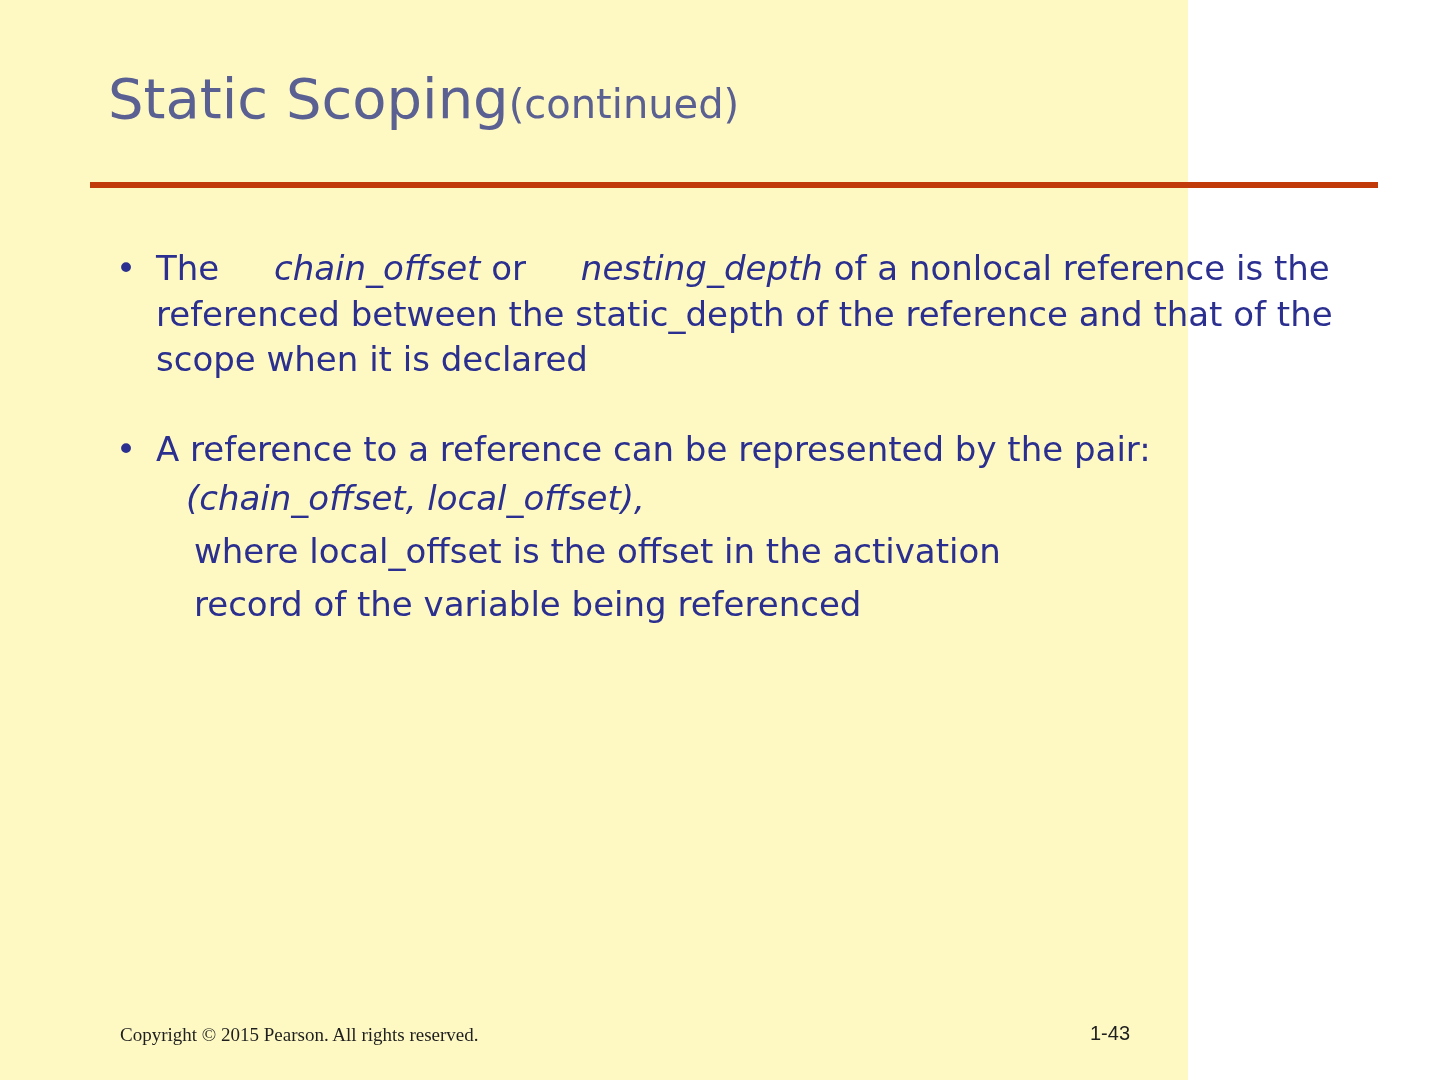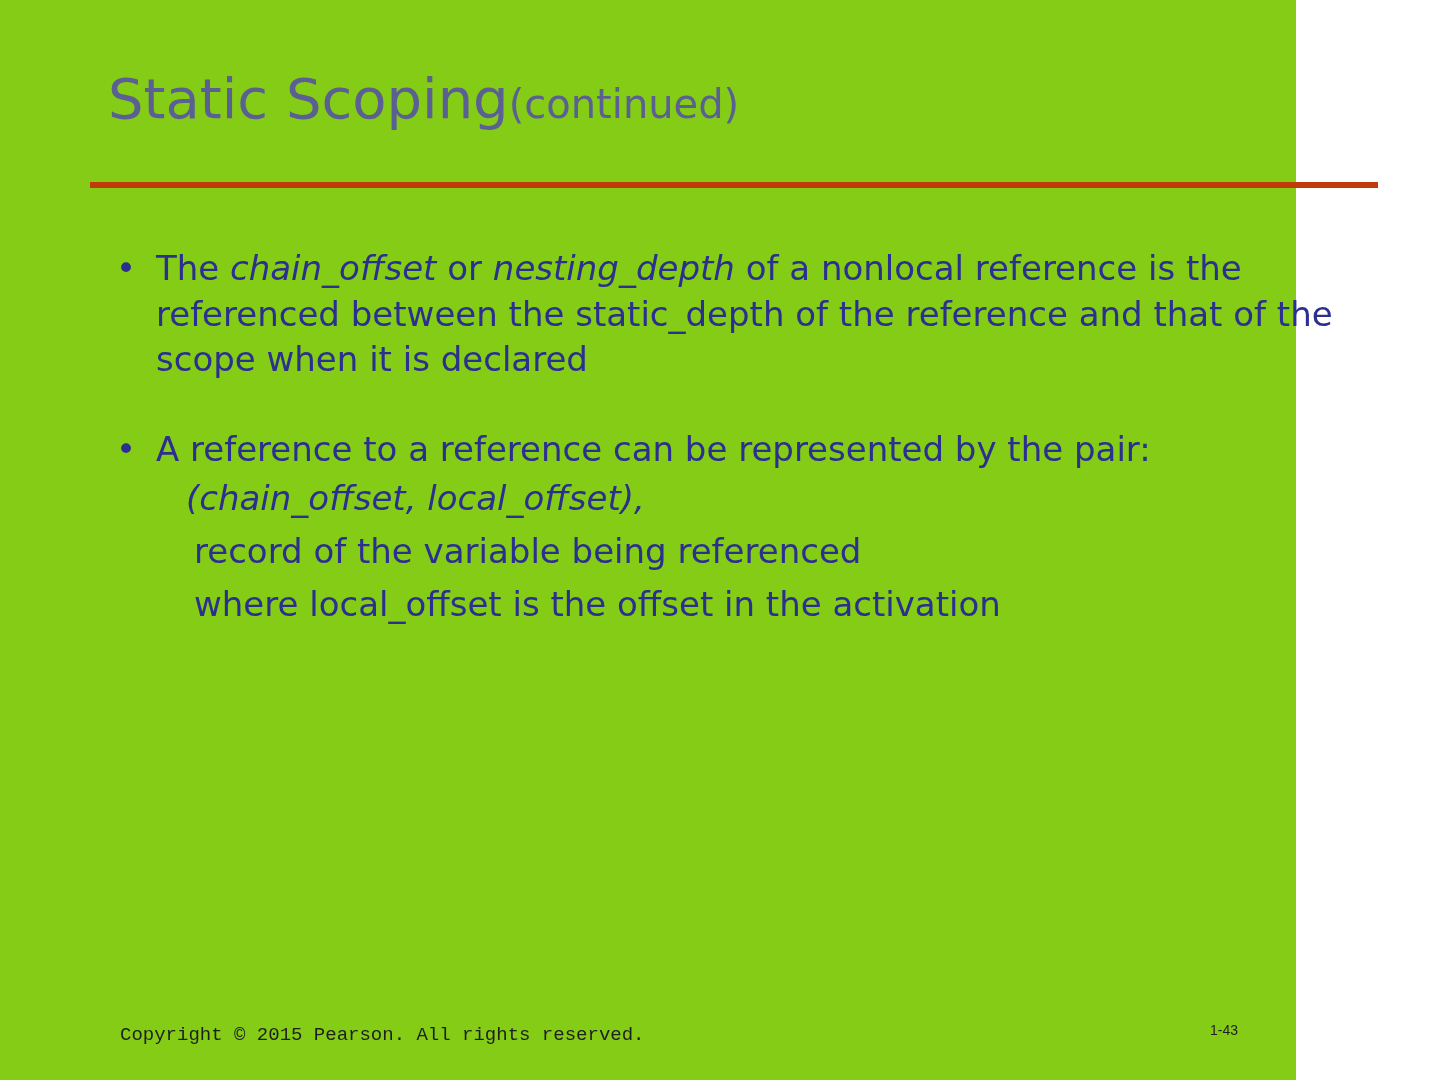--- a/index.html
+++ b/index.html
@@ -8,23 +8,23 @@
   }
   body {
     width: 1440px;
     height: 1080px;
     background: #ffffff;
     font-family: "DejaVu Sans", sans-serif;
     overflow: hidden;
   }
   .slide {
     position: relative;
-    width: 1296px;
+    width: 1188px;
     height: 1080px;
-    background: #84cc16;
+    background: #fef9c3;
   }
   .title-block {
     position: absolute;
     left: 108px;
     top: 70px;
     width: 1270px;
   }
   .title-line {
     color: #5b6093;
     font-size: 56px;
@@ -69,20 +69,21 @@
     box-sizing: border-box;
   }
   .bullet-text {
     flex: 1 1 auto;
     font-size: 34px;
     line-height: 1.34;
     color: #2b2f8f;
   }
   .bullet-text em {
     font-style: italic;
+    margin-left: 44px;
   }
   .gap {
     height: 44px;
   }
   .sub-lines {
     margin-left: 48px;
     font-size: 34px;
     line-height: 1.56;
     color: #2b2f8f;
   }
@@ -92,27 +93,27 @@
   }
   .sub-line-indent2 {
     padding-left: 38px;
   }
   .footer-left {
     position: absolute;
     left: 120px;
     top: 1024px;
     font-size: 19px;
     color: #1f1f1f;
-    font-family: Liberation Mono, monospace;
+    font-family: Liberation Serif, serif;
   }
   .footer-right {
     position: absolute;
     right: 58px;
     top: 1022px;
-    font-size: 14px;
+    font-size: 20px;
     color: #1f1f1f;
     font-family: "Liberation Sans", sans-serif;
   }
 </style>
 </head>
 <body>
 
 <div class="slide">
 
   <div class="title-block">
@@ -136,22 +137,22 @@
 
     <div class="bullet-row">
       <div class="bullet-dot">•</div>
       <div class="bullet-text">
         <span>A reference to a reference can be represented by the pair:</span>
       </div>
     </div>
 
     <div class="sub-lines">
       <div class="sub-line-indent1">(chain_offset, local_offset),</div>
+      <div class="sub-line-indent2">where local_offset is the offset in the activation</div>
       <div class="sub-line-indent2">record of the variable being referenced</div>
-      <div class="sub-line-indent2">where local_offset is the offset in the activation</div>
     </div>
 
   </div>
 
   <div class="footer-left">Copyright © 2015 Pearson. All rights reserved.</div>
   <div class="footer-right">1-43</div>
 
 </div>
 
 </body></html>

